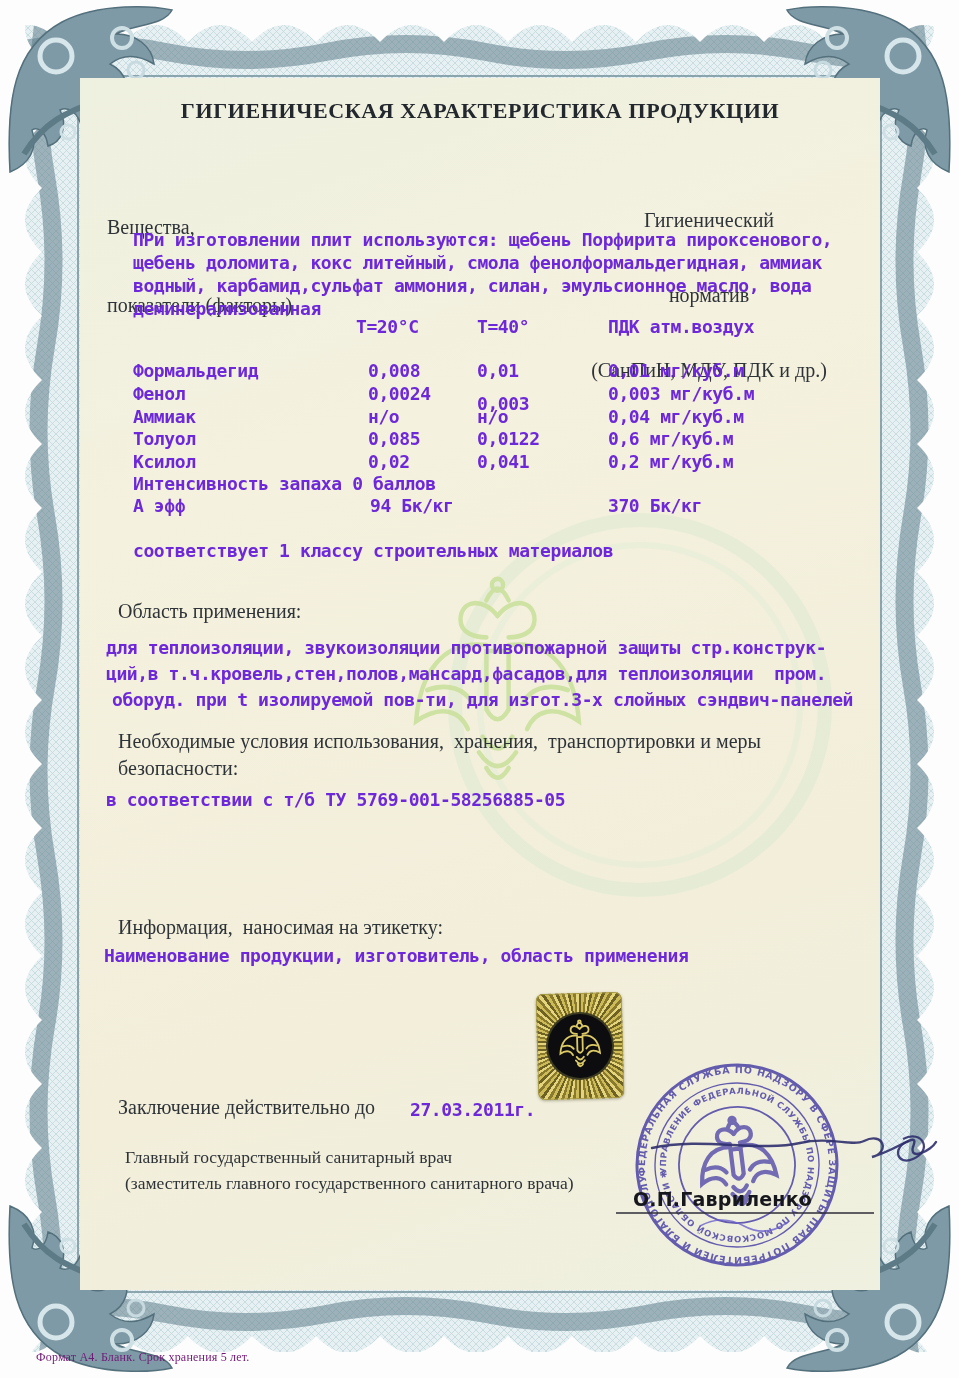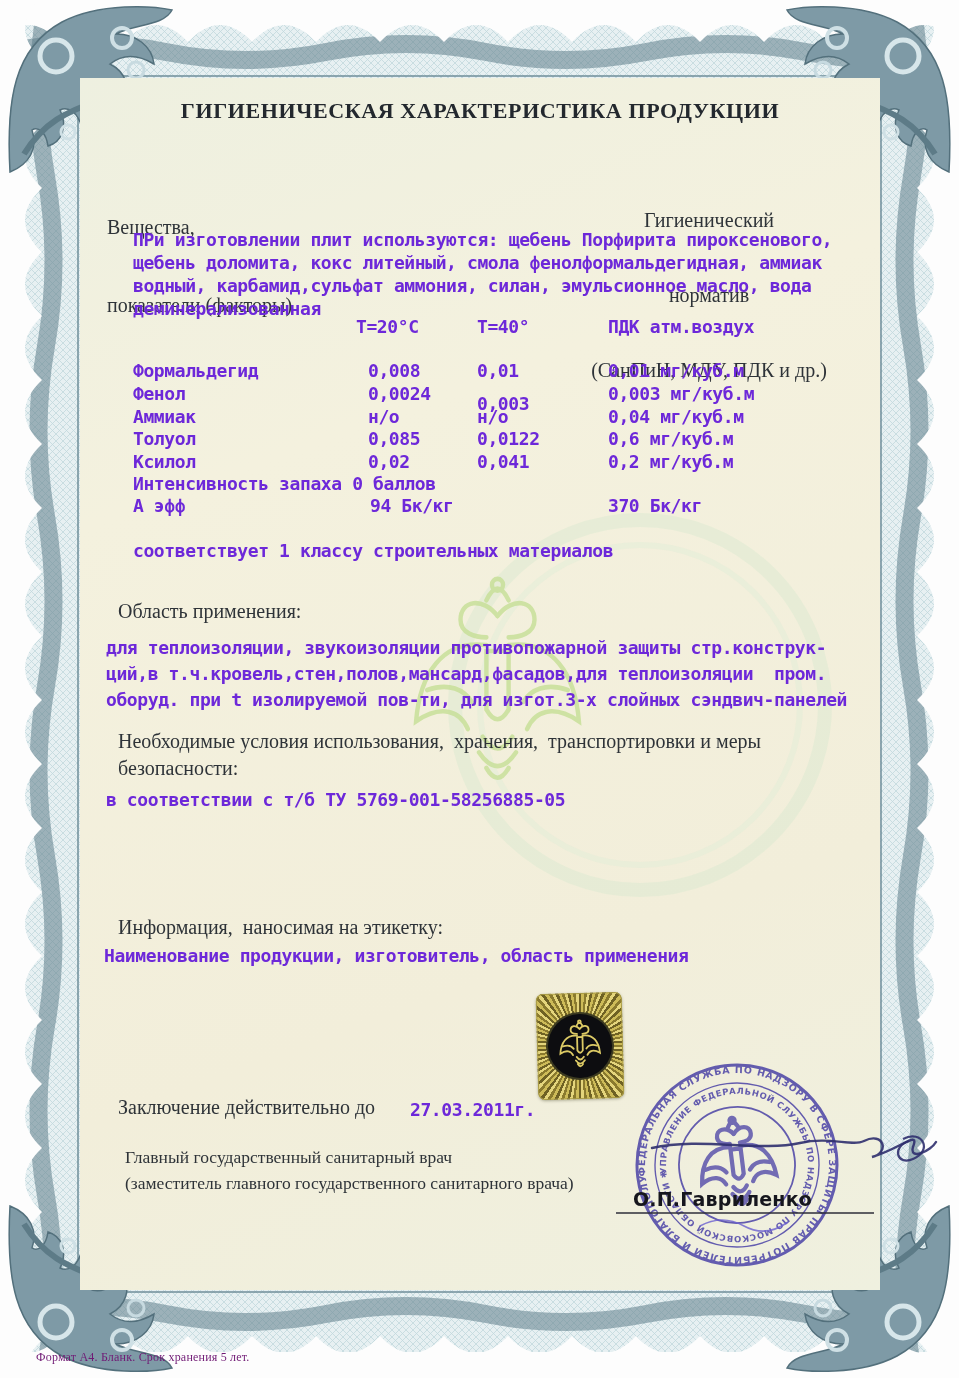--- a/index.html
+++ b/index.html
@@ -153,21 +153,21 @@
 
   <div class="abs mono t18" style="left:133px;top:473px;z-index:2;">Интенсивность запаха 0 баллов</div>
   <div class="abs mono t18" style="left:133px;top:495px;z-index:2;">А эфф</div>
   <div class="abs mono t18" style="left:370px;top:495px;z-index:2;">94 Бк/кг</div>
   <div class="abs mono t18" style="left:608px;top:495px;z-index:2;">370 Бк/кг</div>
   <div class="abs mono t18" style="left:133px;top:540px;z-index:2;">соответствует 1 классу строительных материалов</div>
 
   <div class="abs serif lbl" style="left:118px;top:600px;z-index:2;">Область применения:</div>
   <div class="abs mono t18" style="left:106px;top:637px;z-index:2;">для теплоизоляции, звукоизоляции противопожарной защиты стр.конструк-</div>
   <div class="abs mono t18" style="left:106px;top:663px;z-index:2;">ций,в т.ч.кровель,стен,полов,мансард,фасадов,для теплоизоляции  пром.</div>
-  <div class="abs mono t18" style="left:106px;top:689px;z-index:2;text-align:center;">оборуд. при t изолируемой пов-ти, для изгот.3-х слойных сэндвич-панелей</div>
+  <div class="abs mono t18" style="left:112px;top:689px;z-index:2;text-align:center;">оборуд. при t изолируемой пов-ти, для изгот.3-х слойных сэндвич-панелей</div>
 
   <div class="abs serif lbl" style="left:118px;top:730px;z-index:2;">Необходимые условия использования,  хранения,  транспортировки и меры</div>
   <div class="abs serif lbl" style="left:118px;top:757px;z-index:2;">безопасности:</div>
   <div class="abs mono t18" style="left:106px;top:789px;z-index:2;">в соответствии с т/б ТУ 5769-001-58256885-05</div>
 
   <div class="abs serif lbl" style="left:118px;top:916px;z-index:2;">Информация,  наносимая на этикетку:</div>
   <div class="abs mono t18" style="left:104px;top:945px;z-index:2;">Наименование продукции, изготовитель, область применения</div>
 
   <div class="abs holo">
     <div class="disc"></div>

